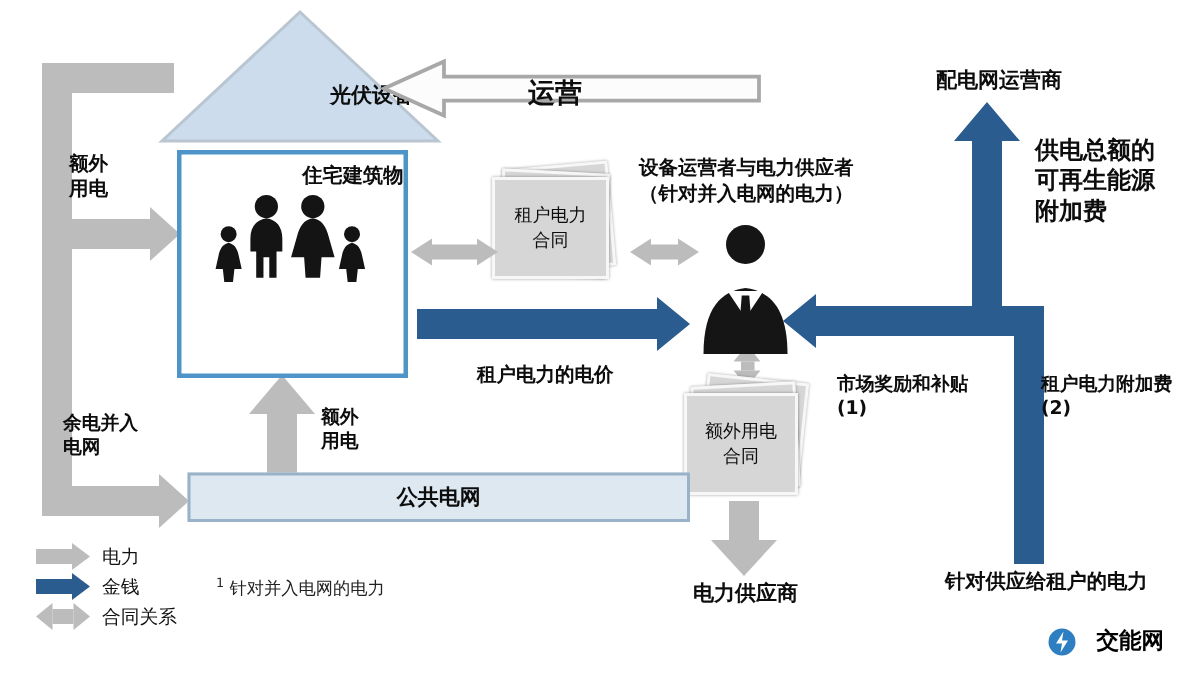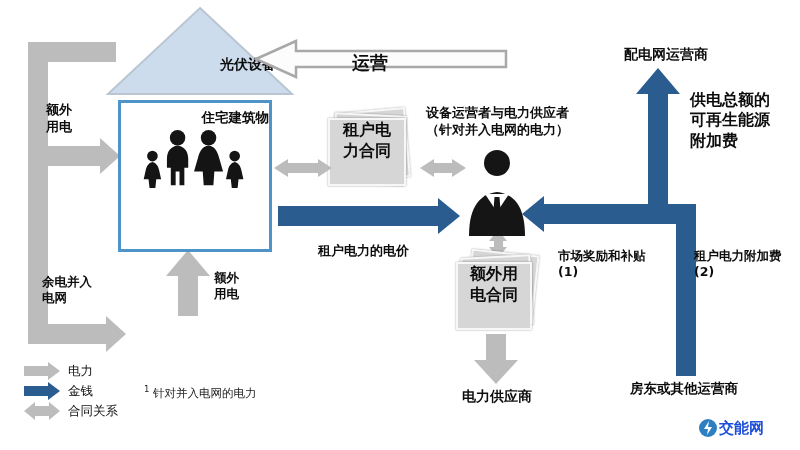--- a/index.html
+++ b/index.html
@@ -11,25 +11,25 @@
   .mbar{position:absolute;background:var(--money)}
   .ah{position:absolute;width:0;height:0}
   .lbl{position:absolute;font-weight:bold;color:#0d0d0d;line-height:1.28;word-break:break-word}
   .ctr{text-align:right}
   .house{position:absolute;left:118px;top:100px;width:154px;height:152px;background:#fff;
          border:3px solid var(--house_border)}
   .gridbar{position:absolute;left:125px;top:315px;width:335px;height:33px;background:var(--grid_fill);
          border:2px solid var(--grid_border);display:flex;align-items:center;justify-content:center;
          font-weight:bold;font-size:14px}
   .page{position:absolute;background:#d6d6d6;border:2px solid #f7f7f7;box-shadow:0 0 2px rgba(0,0,0,.35)}
-  .docfront{display:flex;justify-content:center;font-weight:bold;font-size:16px;text-align:center}
+  .docfront{display:flex;align-items:center;justify-content:center;font-weight:normal;font-size:12px;text-align:center}
   .note{position:absolute;font-size:11.5px;color:#222;line-height:1.2}
   .legendlbl{position:absolute;font-size:12.5px;color:#111}
-  .logo{position:absolute;left:698px;top:418px;display:flex;align-items:center;gap:1px;
-        font-weight:bold;font-size:15px;color:#1d4ed8}
+  .logo{position:absolute;left:698px;top:418px;display:flex;gap:13px;
+        font-weight:bold;font-size:15px;color:#000000}
 </style>
 </head>
 <body>
 
 <div class="stage">
 
   <div class="bar" style="left:28px;top:42px;width:88px;height:20px"></div>
   <div class="bar" style="left:28px;top:42px;width:20px;height:302px"></div>
 
   <div class="bar" style="left:48px;top:146px;width:52px;height:20px"></div>
@@ -119,23 +119,26 @@
     <div class="page" style="left:6px;top:4px;width:70px;height:70px;transform:rotate(-3deg)"></div>
     <div class="page docfront" style="left:0;top:10px;width:76px;height:68px">
       <div style="width:52px">额外用电合同</div>
     </div>
   </div>
 
   <div class="bar" style="left:486px;top:334px;width:20px;height:26px"></div>
   <div class="ah" style="left:474px;top:360px;border-left:22px solid transparent;border-right:22px solid transparent;border-top:24px solid var(--electricity)"></div>
   <div class="lbl" style="left:462px;top:388px;font-size:14px">电力供应商</div>
 
+  <div class="gridbar">
+    <span>公共电网</span>
+  </div>
 
   <div class="lbl" style="left:624px;top:46px;font-size:14px">配电网运营商</div>
-  <div class="lbl" style="left:630px;top:380px;font-size:13.5px">房东或其他运营商</div>
+  <div class="lbl" style="left:630px;top:380px;font-size:13.5px">针对供应给租户的电力</div>
 
   <div class="bar" style="left:24px;top:366px;width:24px;height:10px"></div>
   <div class="ah" style="left:48px;top:362px;border-top:9px solid transparent;border-bottom:9px solid transparent;border-left:12px solid var(--electricity)"></div>
   <div class="legendlbl" style="left:68px;top:363px">电力</div>
 
   <div class="mbar" style="left:24px;top:386px;width:24px;height:10px"></div>
   <div class="ah" style="left:48px;top:382px;border-top:9px solid transparent;border-bottom:9px solid transparent;border-left:12px solid var(--money)"></div>
   <div class="legendlbl" style="left:68px;top:383px">金钱</div>
 
   <div class="ah" style="left:24px;top:402px;border-top:9px solid transparent;border-bottom:9px solid transparent;border-right:11px solid var(--electricity)"></div>

